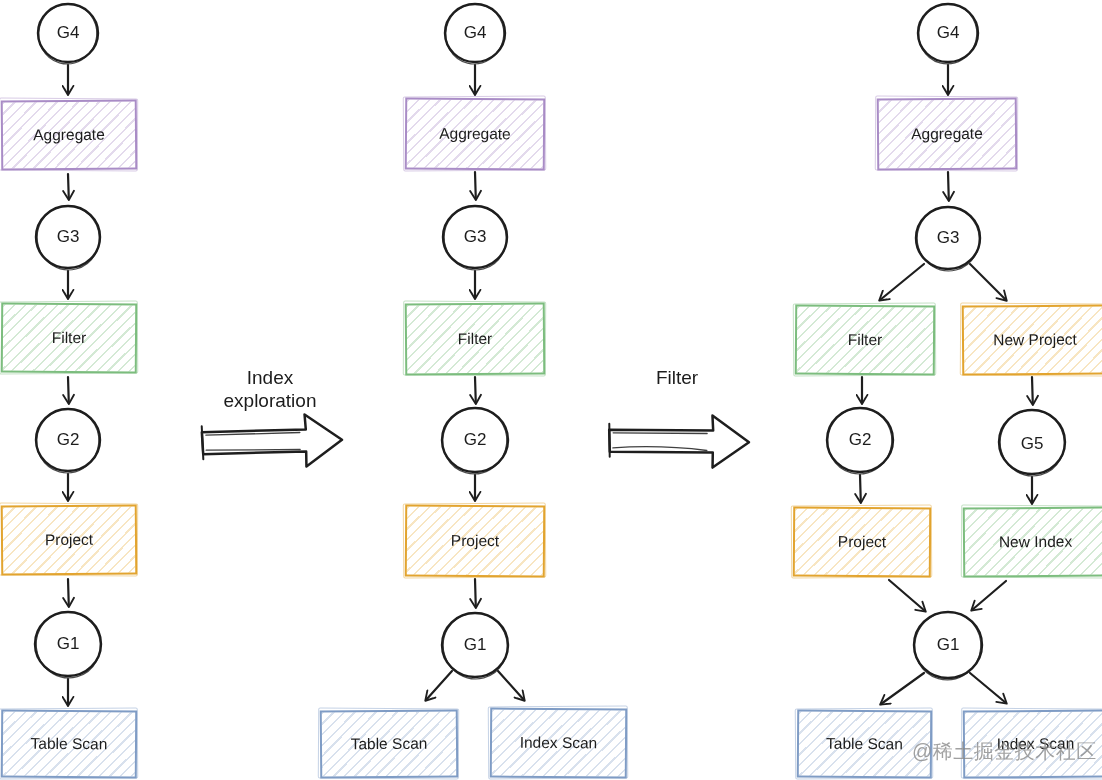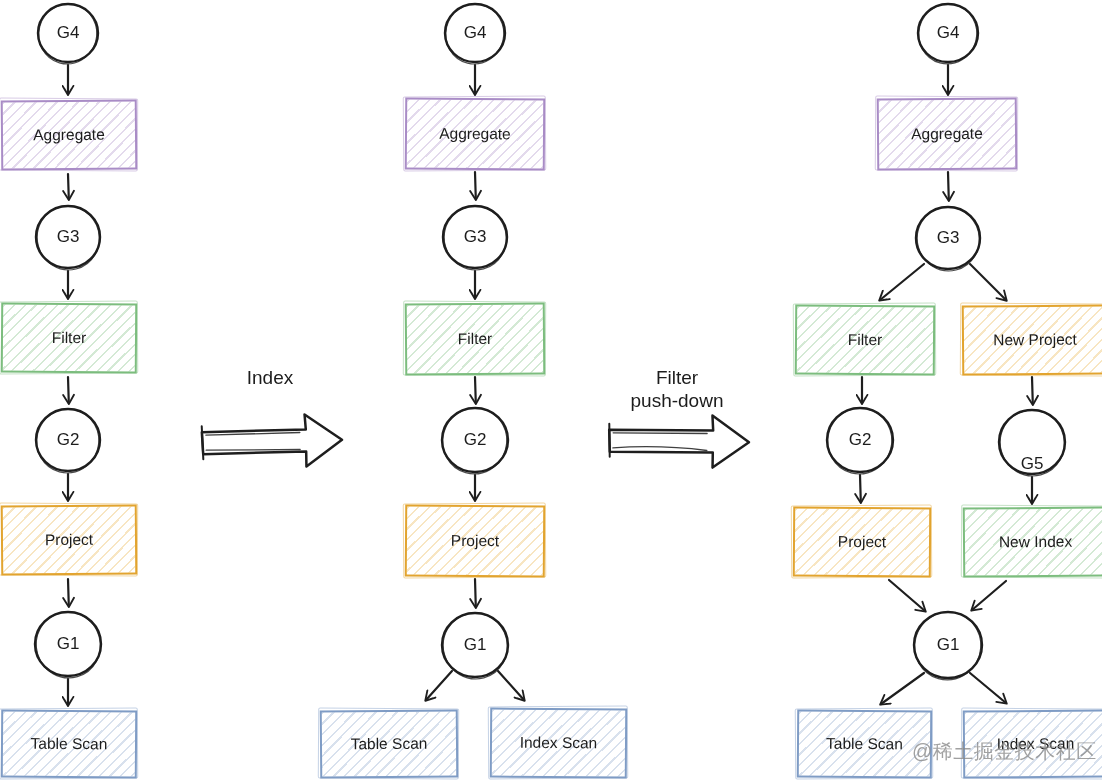--- a/index.html
+++ b/index.html
@@ -102,29 +102,29 @@
   <div class="clabel" style="left:38px;top:632px;width:60px;height:24px">G1</div>
 
   <div class="clabel" style="left:445px;top:21px;width:60px;height:24px">G4</div>
   <div class="clabel" style="left:445px;top:225px;width:60px;height:24px">G3</div>
   <div class="clabel" style="left:445px;top:428px;width:60px;height:24px">G2</div>
   <div class="clabel" style="left:445px;top:633px;width:60px;height:24px">G1</div>
 
   <div class="clabel" style="left:918px;top:21px;width:60px;height:24px">G4</div>
   <div class="clabel" style="left:918px;top:226px;width:60px;height:24px">G3</div>
   <div class="clabel" style="left:830px;top:428px;width:60px;height:24px">G2</div>
-  <div class="clabel" style="left:1002px;top:452px;width:60px;height:24px">G5</div>
+  <div class="clabel" style="left:1002px;top:432px;width:60px;height:24px">G5</div>
   <div class="clabel" style="left:918px;top:633px;width:60px;height:24px">G1</div>
 
   <div class="tlabel" style="left:185px;top:366px;width:170px">
     <div>Index</div>
+    <div>exploration</div>
   </div>
   <div class="tlabel" style="left:592px;top:366px;width:170px">
     <div>Filter</div>
-    <div>push-down</div>
   </div>
 
   <div class="watermark">@稀土掘金技术社区</div>
 
   <svg class="overlay" width="1102" height="780" viewBox="0 0 1102 780">
     <defs>
       <marker id="ah" viewBox="0 0 12 12" refX="9" refY="6" markerWidth="13" markerHeight="13" orient="auto" markerUnits="userSpaceOnUse">
         <path d="M1.5,1 L10,6 L1.5,11 M4,2.5 L10,6 L4,9.5" fill="none" stroke="#1e1e1e" stroke-width="1.7" stroke-linecap="round" stroke-linejoin="round"></path>
       </marker>
     </defs>

